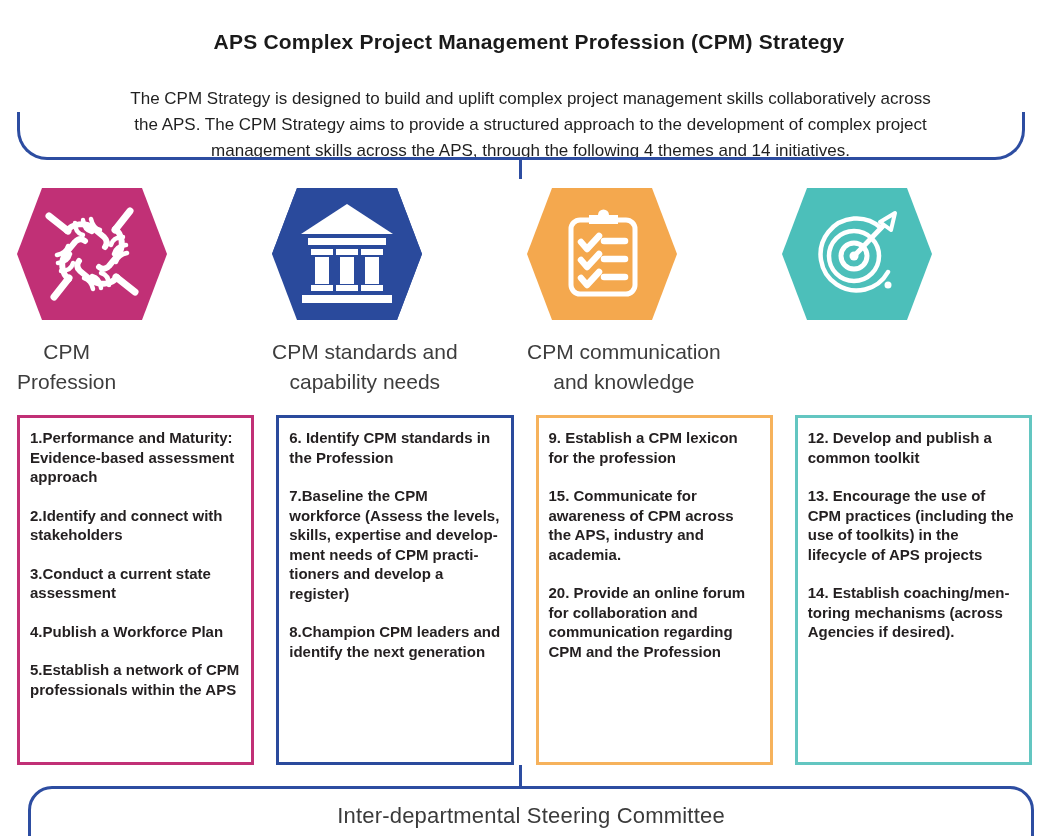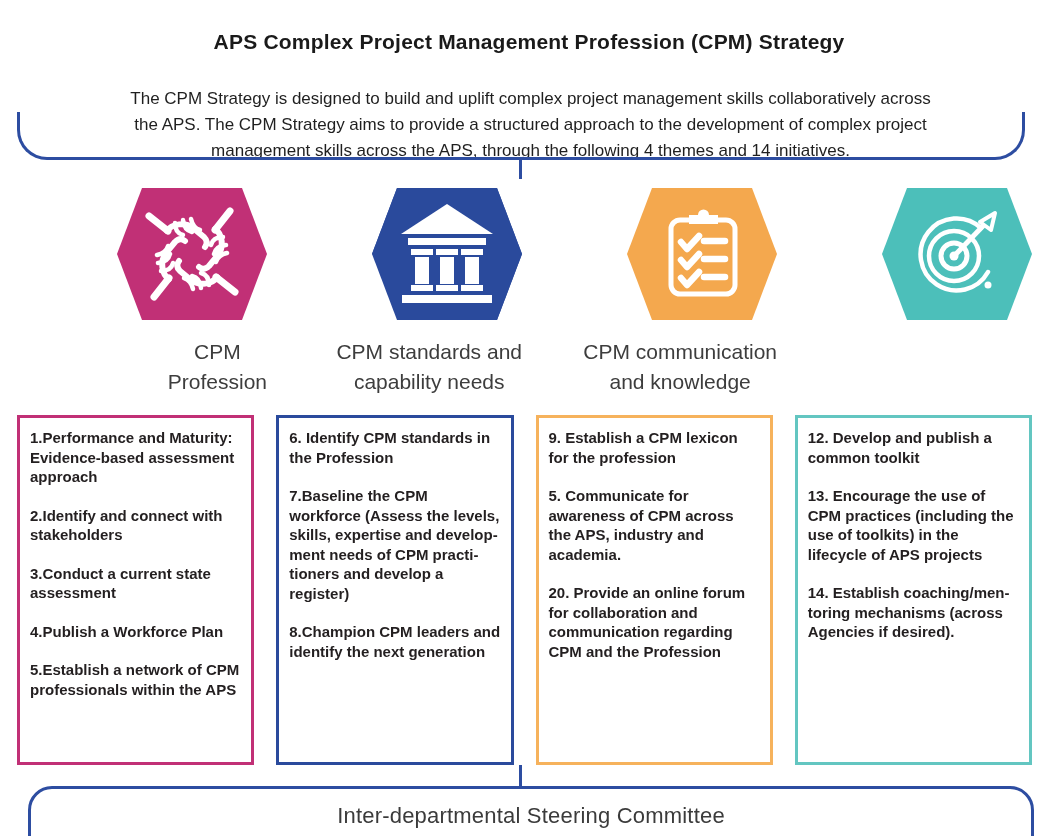--- a/index.html
+++ b/index.html
@@ -29,21 +29,21 @@
     box-sizing:border-box;
   }
   .connector{position:absolute;width:3px;background:#2d4da1;}
   .connector.top{left:519px;top:160px;height:19px;}
   .connector.bottom{left:519px;top:765px;height:21px;}
 
   .themes-row{
     position:absolute;left:17px;top:188px;width:1015px;
     display:grid;grid-template-columns:repeat(4,1fr);gap:5px;
   }
-  .theme-cell{display:flex;flex-direction:column;align-items:flex-end;}
+  .theme-cell{display:flex;flex-direction:column;align-items:flex-start;}
   .hex-svg{display:block;}
   .theme-label{
     margin-top:17px;text-align:center;white-space:pre-line;
     font-size:21px;line-height:30px;color:#3d3d3d;
   }
 
   .boxes-row{
     position:absolute;left:17px;top:415px;width:1015px;
     display:grid;grid-template-columns:repeat(4,1fr);gap:22px;
   }
@@ -176,21 +176,21 @@
     </div>
 
     <div class="initiative-box b2">
       <p>6. Identify CPM standards in the Profession</p>
       <p>7.Baseline the CPM workforce (Assess the levels, skills, expertise and develop-ment needs of CPM practi-tioners and develop a register)</p>
       <p>8.Champion CPM leaders and identify the next generation</p>
     </div>
 
     <div class="initiative-box b3">
       <p>9. Establish a CPM lexicon for the profession</p>
-      <p>5. Communicate for awareness of CPM across the APS, industry and academia.</p>
+      <p>15. Communicate for awareness of CPM across the APS, industry and academia.</p>
       <p>20. Provide an online forum for collaboration and communication regarding CPM and the Profession</p>
     </div>
 
     <div class="initiative-box b4">
       <p>12. Develop and publish a common toolkit</p>
       <p>13. Encourage the use of CPM practices (including the use of toolkits) in the lifecycle of APS projects</p>
       <p>14. Establish coaching/men-toring mechanisms (across Agencies if desired).</p>
     </div>
 
   </div>

